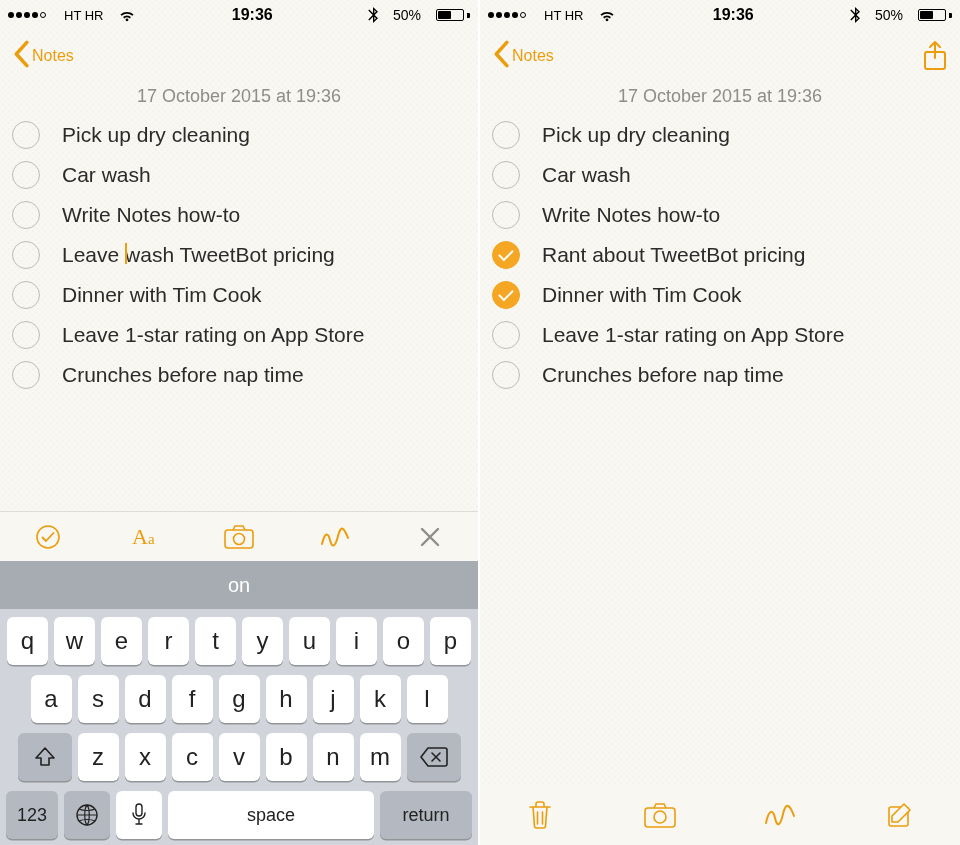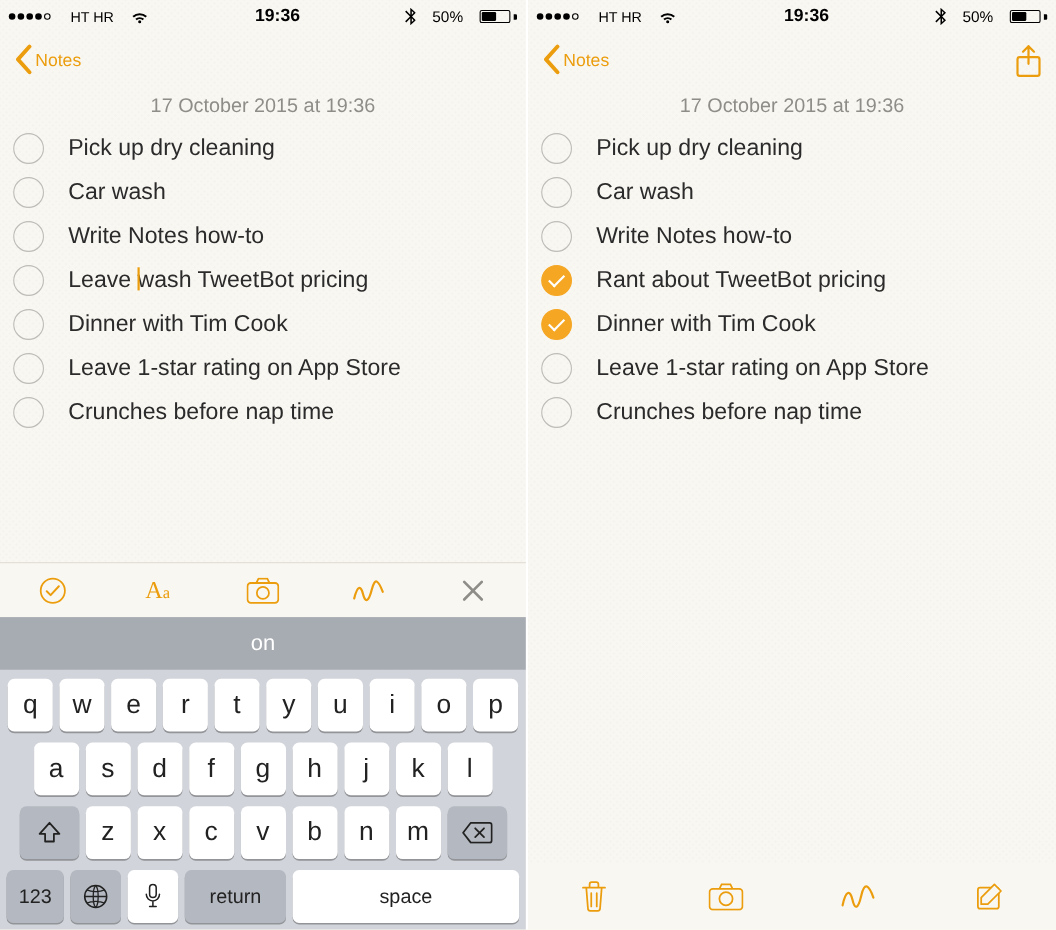--- a/index.html
+++ b/index.html
@@ -351,22 +351,22 @@
             <circle cx="12" cy="12" r="10" stroke="#222" stroke-width="1.4" fill="none"></circle>
             <path d="M2 12h20M12 2c3 3 3 17 0 20M12 2c-3 3-3 17 0 20M4 6c4 2 12 2 16 0M4 18c4-2 12-2 16 0" stroke="#222" stroke-width="1.2" fill="none"></path>
           </svg>
       </div>
       <div class="key mod small" style="background:#fff">
         <svg width="16" height="24" viewBox="0 0 16 24">
             <rect x="5" y="1" width="6" height="12" rx="3" stroke="#222" stroke-width="1.4" fill="none"></rect>
             <path d="M2 10a6 6 0 0 0 12 0M8 16v5M5 21h6" stroke="#222" stroke-width="1.4" fill="none" stroke-linecap="round"></path>
           </svg>
       </div>
+      <div class="key space">space</div>
       <div class="key return">return</div>
-      <div class="key space">space</div>
     </div>
   </div>
 </div>
 
 <div class="screen right paper">
   <div class="status-bar">
     <div class="status-left">
       <span class="sig-dots">
         <span class="sig-dot"></span>
           <span class="sig-dot"></span>

